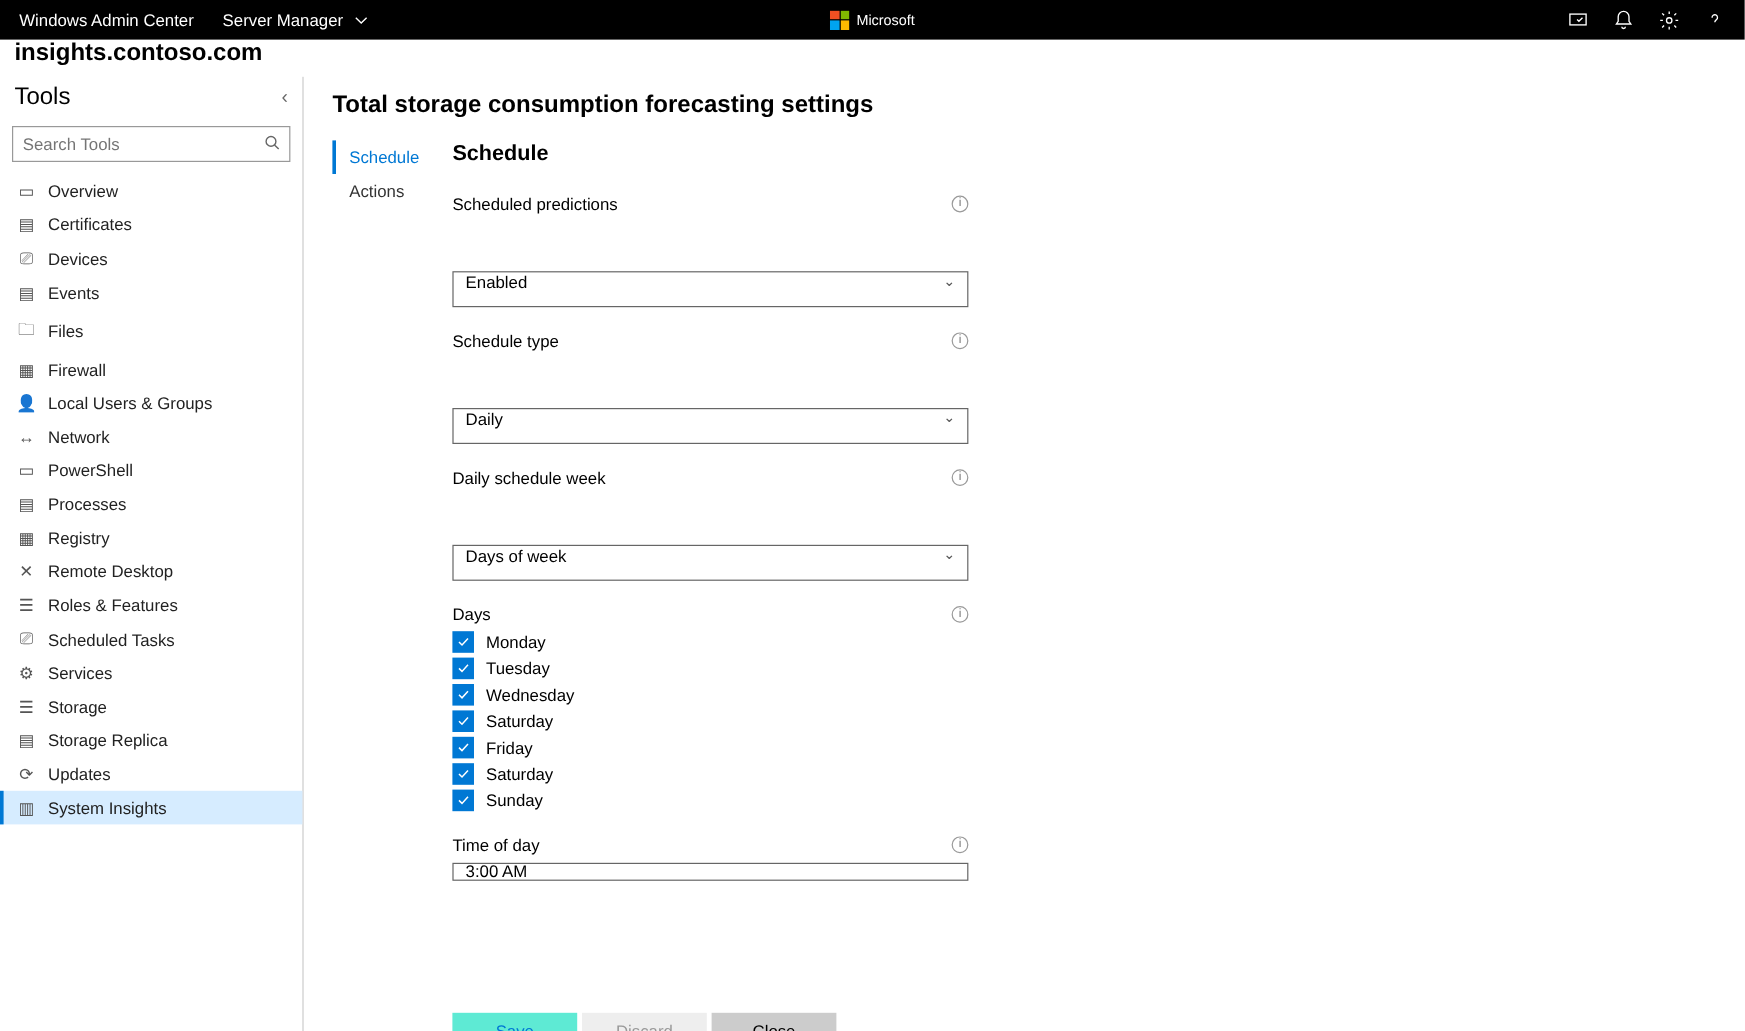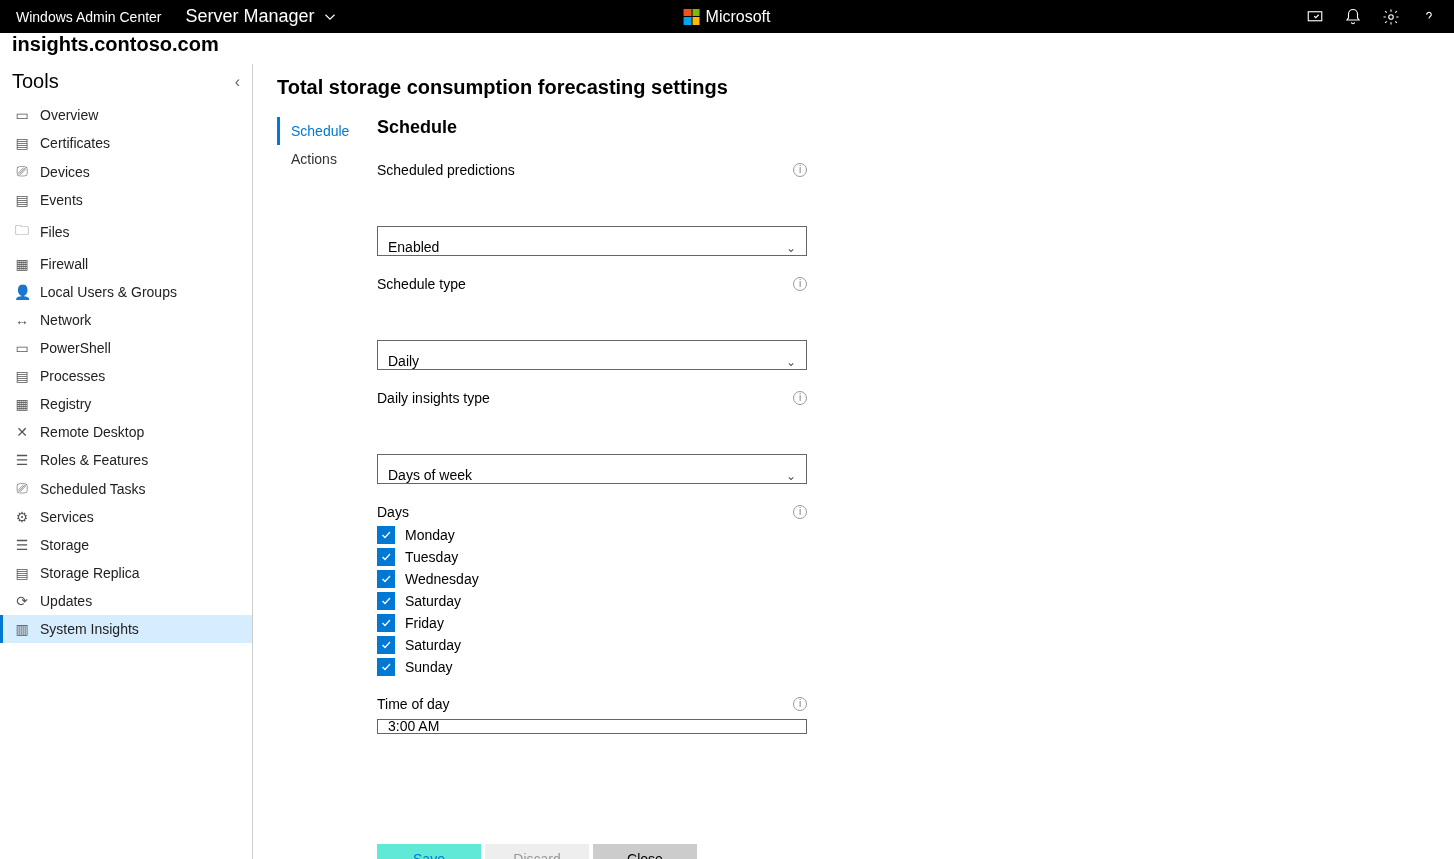--- a/index.html
+++ b/index.html
@@ -1,20 +1,20 @@
 <!DOCTYPE html>
 <html><head>
 <meta charset="utf-8">
 <style>
   * { margin:0; padding:0; box-sizing:border-box; font-family:"Segoe UI", Arial, sans-serif; }
   body { background:#fff; color:#000; font-size:14px; }
   .topbar { background:#000; color:#fff; height:33px; display:flex; align-items:center; padding:0 16px; position:relative; }
   .topbar .brand { font-size:14px; }
-  .topbar .dropdown { margin-left:24px; display:flex; align-items:center; gap:6px; font-size:18px; cursor:pointer; }
-  .topbar .ms-logo { position:absolute; left:50%; transform:translateX(-50%); display:flex; align-items:center; gap:6px; font-size:16px; }
+  .topbar .dropdown { margin-left:24px; display:flex; align-items:center; gap:6px; font-size:14px; cursor:pointer; }
+  .topbar .ms-logo { position:absolute; left:50%; transform:translateX(-50%); display:flex; align-items:center; gap:6px; font-size:12px; }
   .ms-grid { width:16px; height:16px; display:grid; grid-template:repeat(2,1fr)/repeat(2,1fr); gap:1px; }
   .ms-grid span:nth-child(1){background:#f25022;} .ms-grid span:nth-child(2){background:#7fba00;}
   .ms-grid span:nth-child(3){background:#00a4ef;} .ms-grid span:nth-child(4){background:#ffb900;}
   .topbar .right-icons { margin-left:auto; display:flex; gap:20px; align-items:center; }
   .topbar svg { width:18px; height:18px; fill:none; stroke:#fff; stroke-width:1.5; }
   .hostname { font-size:20px; font-weight:600; padding:0 12px 8px; }
   .layout { display:flex; }
   .sidebar { width:253px; border-right:1px solid #ccc; padding:6px 0 20px; }
   .tools-header { display:flex; align-items:center; justify-content:space-between; padding:0 12px 8px; }
   .tools-header h2 { font-size:20px; font-weight:400; }
@@ -30,21 +30,21 @@
   .content-row { display:flex; }
   .tabs { width:100px; }
   .tab { padding:6px 0 6px 14px; cursor:pointer; font-size:14px; color:#333; }
   .tab.active { color:#0078d4; border-left:3px solid #0078d4; padding-left:11px; }
   .form-area { flex:1; max-width:430px; }
   .section-heading { font-size:18px; font-weight:700; margin-bottom:24px; }
   .field { margin-bottom:20px; }
   .field .lblrow { display:flex; justify-content:space-between; align-items:center; margin-bottom:6px; }
   .field label { font-size:14px; }
   .info-icon { width:14px; height:14px; border:1px solid #999; border-radius:50%; font-size:10px; line-height:12px; text-align:center; color:#777; display:inline-block; }
-  .dropdown-box { height:30px; border:1px solid #666; display:flex; align-items:flex-end; justify-content:space-between; padding:0 10px; cursor:pointer;margin-top:48px; }
+  .dropdown-box { height:30px; border:1px solid #666; display:flex; align-items:flex-start; justify-content:space-between; padding:0 10px; cursor:pointer;margin-top:48px; }
   .chev { font-size:12px; color:#555; }
   .check-row { display:flex; align-items:center; gap:10px; margin:4px 0; }
   .checkbox { width:18px; height:18px; background:#0078d4; display:flex; align-items:center; justify-content:center; }
   .checkbox svg { width:12px; height:12px; stroke:#fff; stroke-width:2.5; fill:none; }
   .time-input { width:100%; height:15px; border:1px solid #666; padding:0 10px; font-size:14px; }
   .footer-buttons { margin-top:110px; display:flex; gap:4px; }
   .footer-buttons button { width:104px; height:30px; border:none; font-size:14px; cursor:pointer; }
   .btn-save { background:#5eead4; color:#0078d4; }
   .btn-discard { background:#eee; color:#999; }
   .btn-close { background:#ccc; color:#000; }
@@ -88,20 +88,29 @@
 </div>
 
 <div class="hostname">insights.contoso.com</div>
 
 <div class="layout">
   <div class="sidebar">
     <div class="tools-header">
       <h2>Tools</h2>
       <span class="collapse">‹</span>
     </div>
+    <div class="search-wrap">
+      <input type="text" placeholder="Search Tools" style="">
+      <span class="sicon">
+        <svg width="14" height="14" viewBox="0 0 24 24" fill="none" stroke="#666" stroke-width="2">
+            <circle cx="10" cy="10" r="7"></circle>
+            <path d="M21 21l-6-6"></path>
+          </svg>
+      </span>
+    </div>
     <div id="tool-list">
         <div class="tool-item">
           <span class="ticon">▭</span>
           <span>Overview</span>
         </div>
         <div class="tool-item">
           <span class="ticon">▤</span>
           <span>Certificates</span>
         </div>
         <div class="tool-item">
@@ -202,21 +211,21 @@
             <span class="info-icon">i</span>
           </div>
           <div class="dropdown-box">
             <span>Daily</span>
             <span class="chev">⌄</span>
           </div>
         </div>
 
         <div class="field">
           <div class="lblrow">
-            <label>Daily insights type</label>
+            <label>Daily schedule week</label>
             <span class="info-icon">i</span>
           </div>
           <div class="dropdown-box">
             <span>Days of week</span>
             <span class="chev">⌄</span>
           </div>
         </div>
 
         <div class="field">
           <div class="lblrow">

